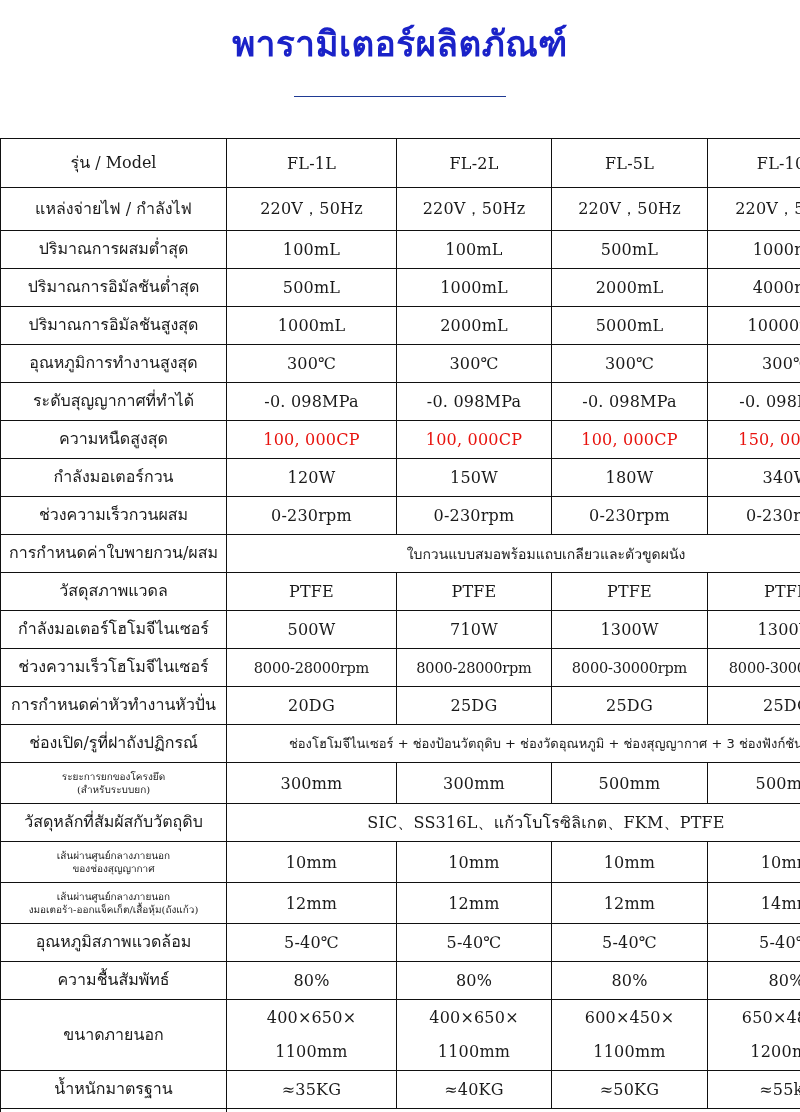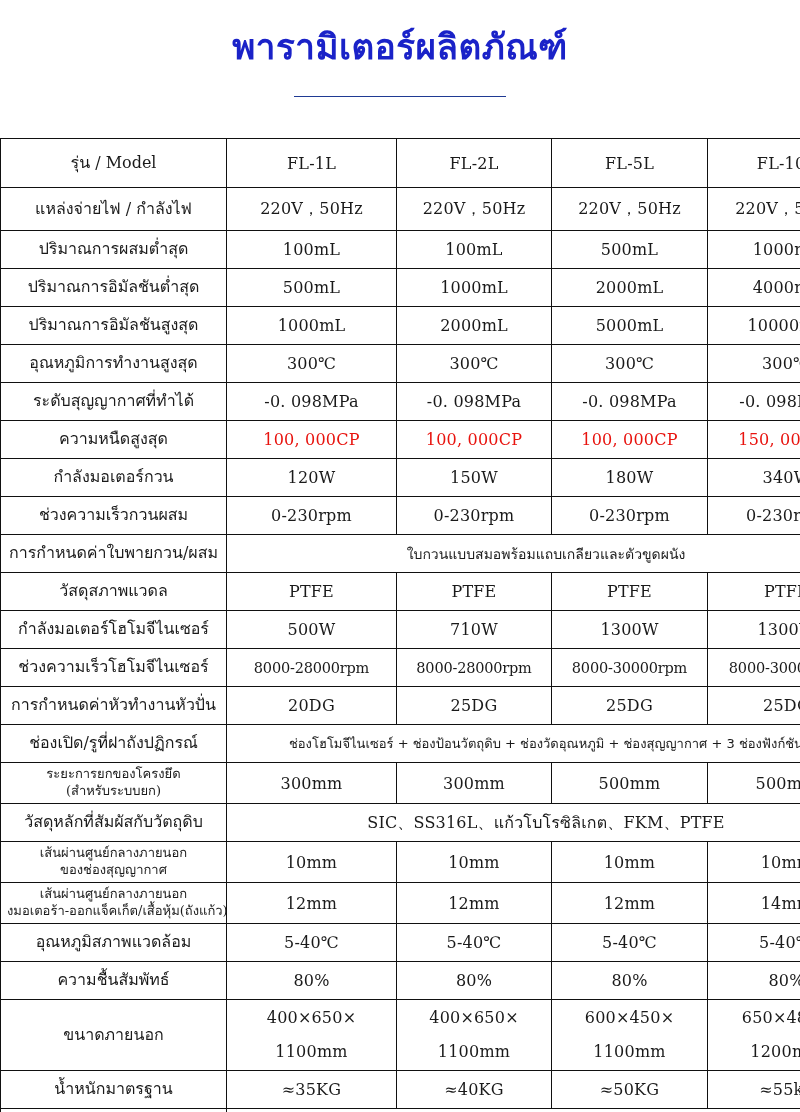--- a/index.html
+++ b/index.html
@@ -21,21 +21,21 @@
     box-sizing: border-box;
   }
 
   
   .title-block {
     width: 100%;
     text-align: center;
     padding-top: 26px;
   }
   .doc-title {
-    font-family: Liberation Sans, sans-serif;
+    font-family: Liberation Mono, monospace;
     font-size: 35px;
     font-weight: bold;
     letter-spacing: 0.5px;
     color: #1a22c8;
     line-height: 1.2;
     margin: 0;
   }
   .title-rule {
     width: 212px;
     height: 0;
@@ -75,21 +75,21 @@
     text-align: left;
     font-family: "DejaVu Sans", "Liberation Sans", sans-serif;
     font-size: 13.5px;
     color: #161616;
     padding-left: 7px;
     white-space: normal;
     line-height: 1.28;
     margin-left: 13px;
   }
   td.label.small {
-    font-size: 13px;
+    font-size: 10px;
     line-height: 1.3;
   }
   td.value {
     font-family: "DejaVu Serif", "Liberation Serif", serif;
     font-size: 16px;
     letter-spacing: 0.2px;
   }
   td.value.thai {
     font-family: "DejaVu Sans", "Liberation Sans", sans-serif;
     font-size: 14px;

